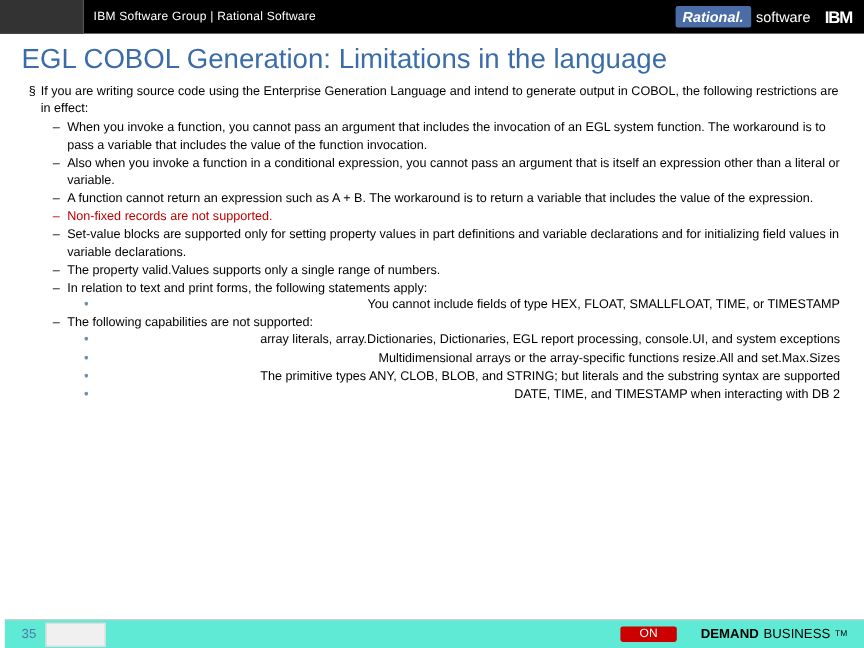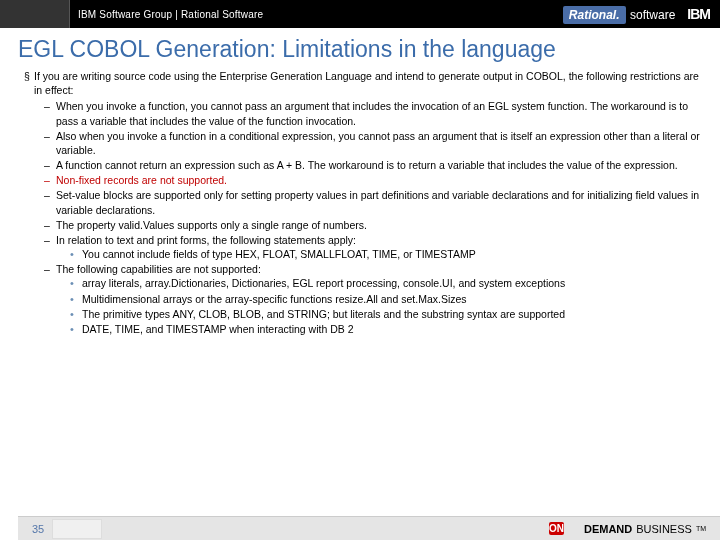--- a/index.html
+++ b/index.html
@@ -19,29 +19,29 @@
   .content { padding: 0 20px 0 24px; font-size: 10.5px; line-height: 1.35; color: #000; }
   .intro { display: flex; margin-bottom: 2px; }
   .intro-bullet { width: 10px; flex-shrink: 0; }
   .intro-text { flex: 1; }
 
   ul.dash { list-style: none; padding-left: 20px; }
   ul.dash > li { position: relative; padding-left: 12px; margin-bottom: 1px; }
   ul.dash > li::before { content: "–"; position: absolute; left: 0; }
   ul.dash > li.red { color: #c00000; }
 
-  ul.dot { list-style: none; padding-left: 14px; }
+  ul.dot { list-style: none; padding-left: 14px; text-align: right; }
   ul.dot > li { position: relative; padding-left: 12px; margin-bottom: 1px; }
   ul.dot > li::before { content: "•"; position: absolute; left: 0; color: #6b8fb5; font-size: 11px; }
 
-  .footer { position: absolute; bottom: 0; left: 18px; right: 0; height: 24px; background: #e5e5e5; border-top: 1px solid #ccc; display: flex; align-items: center; justify-content: space-between; padding: 0 14px; }
+  .footer { position: absolute; bottom: 0; left: 4px; right: 0; height: 24px; background: #5eead4; border-top: 1px solid #ccc; display: flex; align-items: center; justify-content: space-between; padding: 0 14px; }
   .page-num { color: #5577aa; font-size: 11px; }
   .footer-tab { width: 50px; height: 20px; background: #f0f0f0; border: 1px solid #ddd; margin-left: 8px; }
   .footer-right { display: flex; align-items: center; gap: 4px; font-size: 11px; }
-  .on-badge { background: #c00; color: #fff; font-weight: bold; padding: 1px 0; border-radius: 2px; font-size: 10px; }
+  .on-badge { background: #c00; color: #fff; font-weight: normal; padding: 1px 16px; border-radius: 2px; font-size: 10px; }
   .demand-text { font-weight: bold; color: #000; padding-left: 16px; }
   .business-text { color: #000; }
   .tm { font-size: 7px; vertical-align: top; }
 </style>
 </head>
 <body>
 
 <div class="header">
   <div class="header-left">
     <div class="header-tab"></div>

